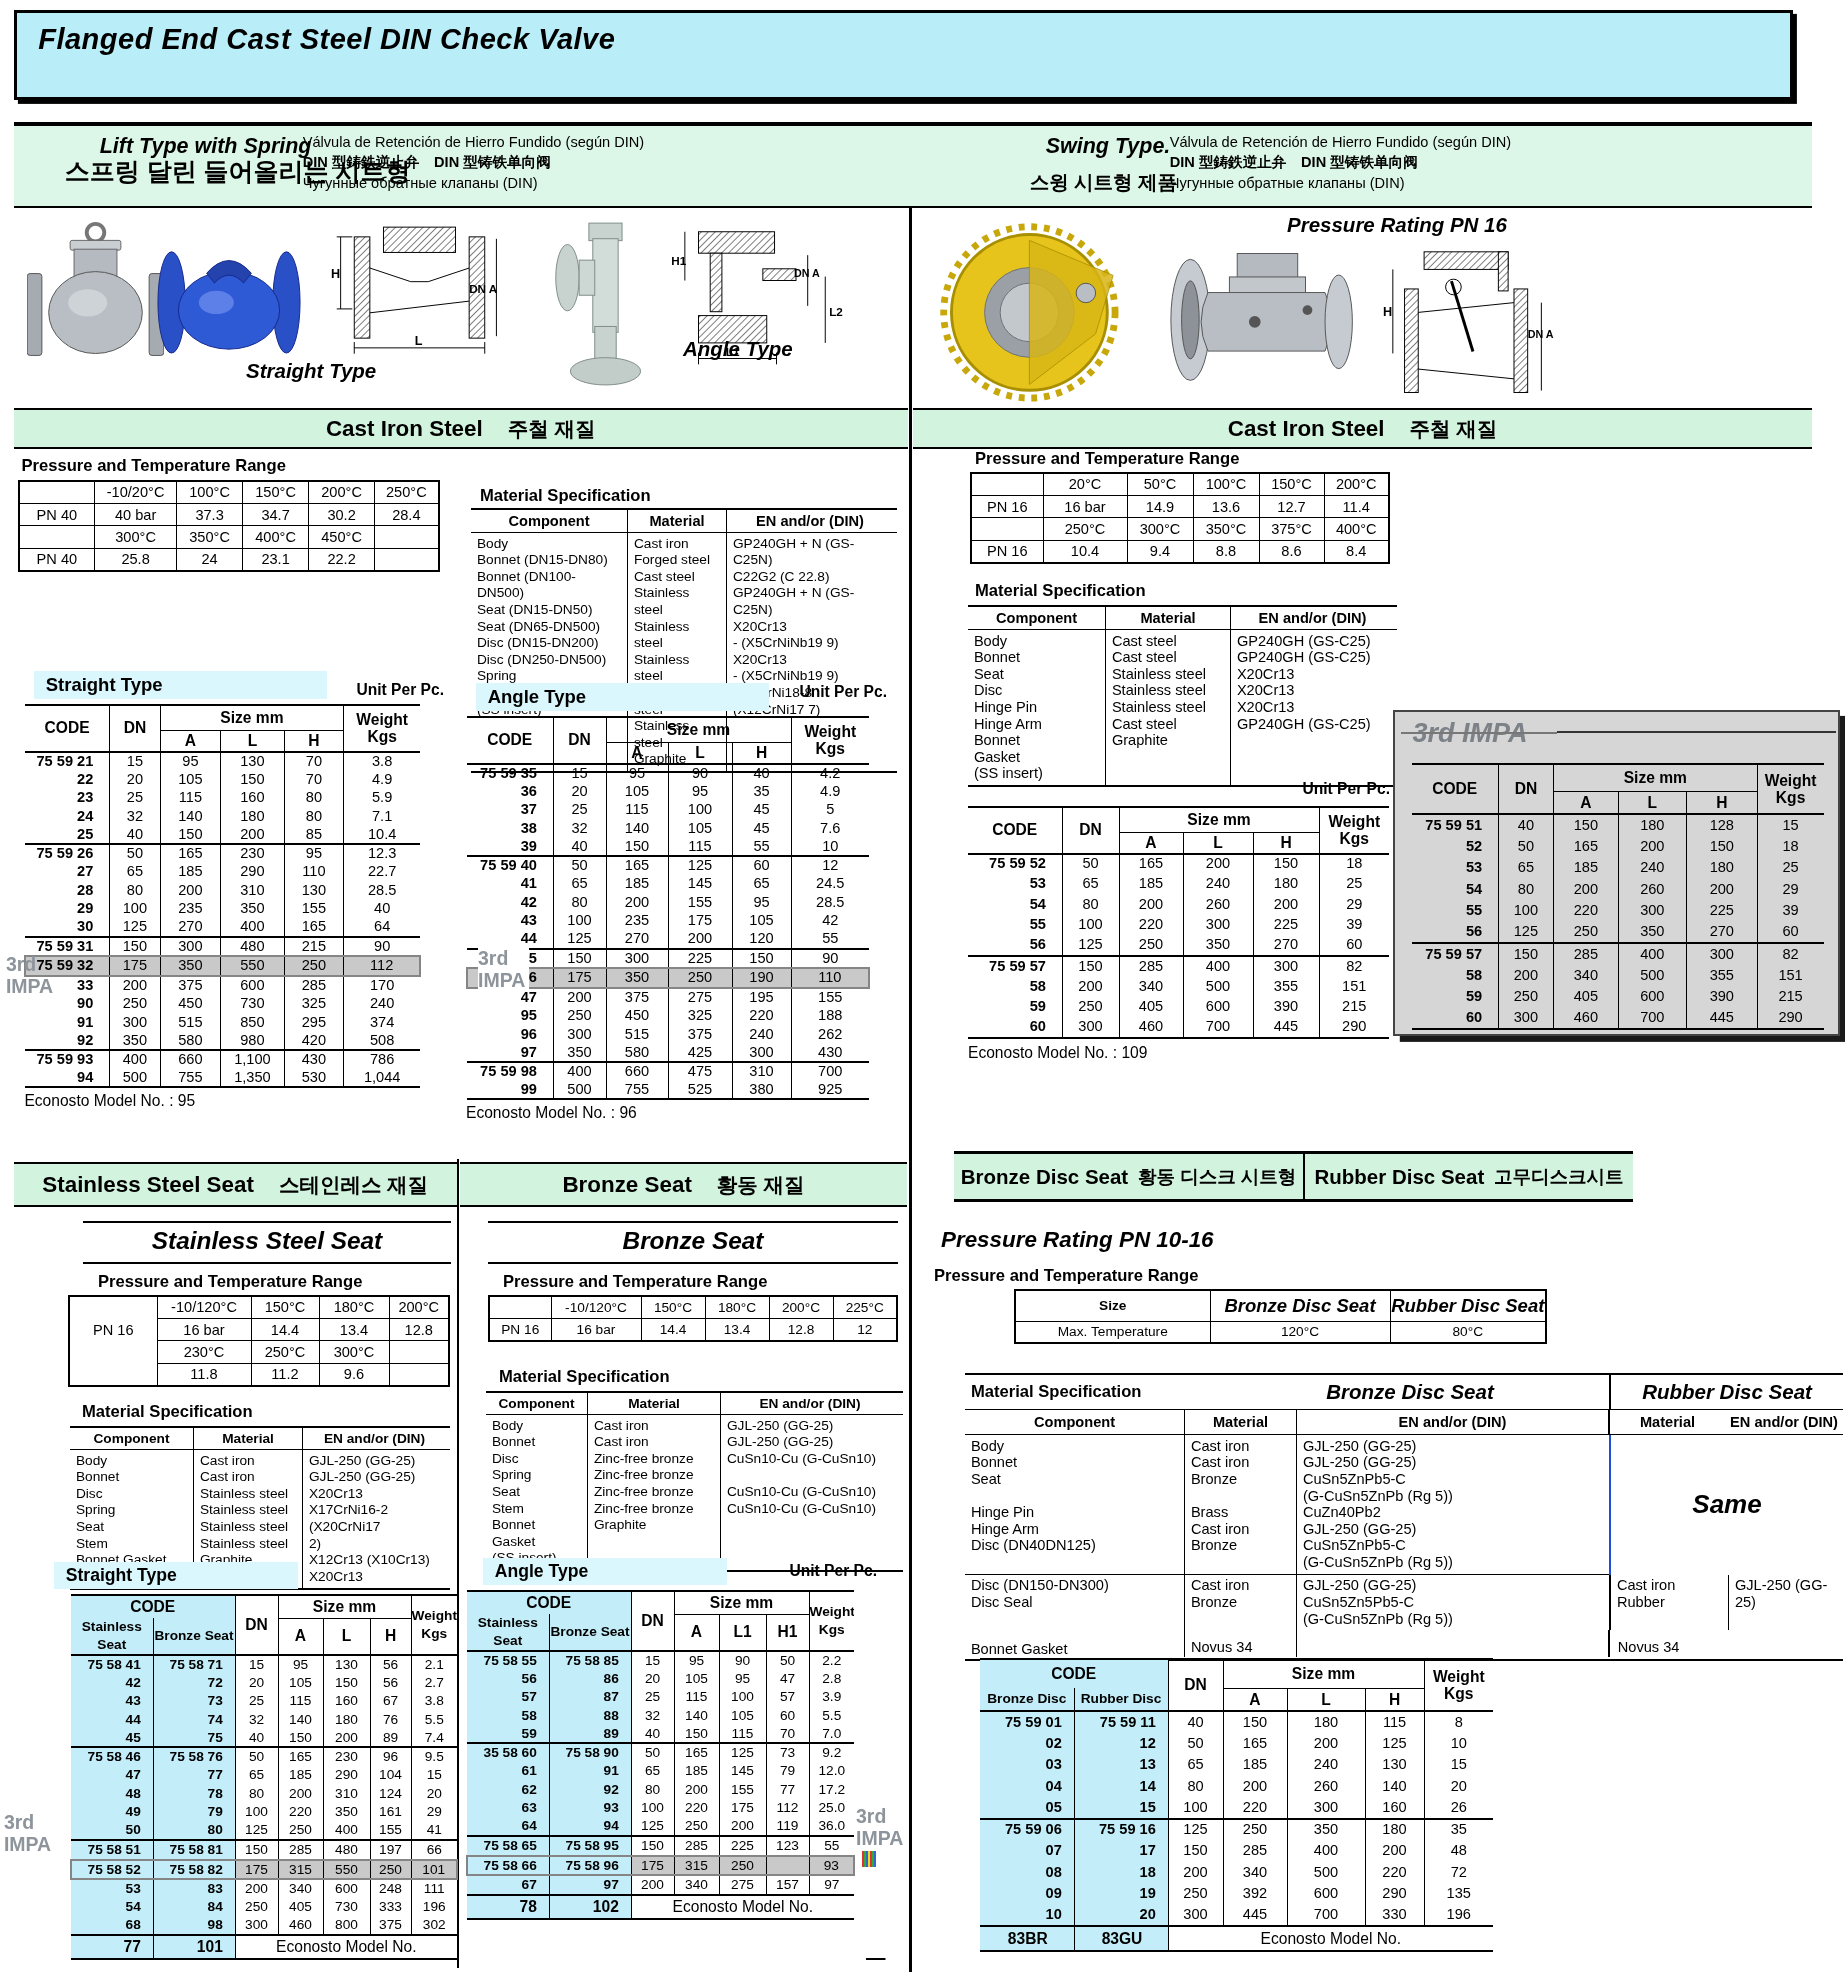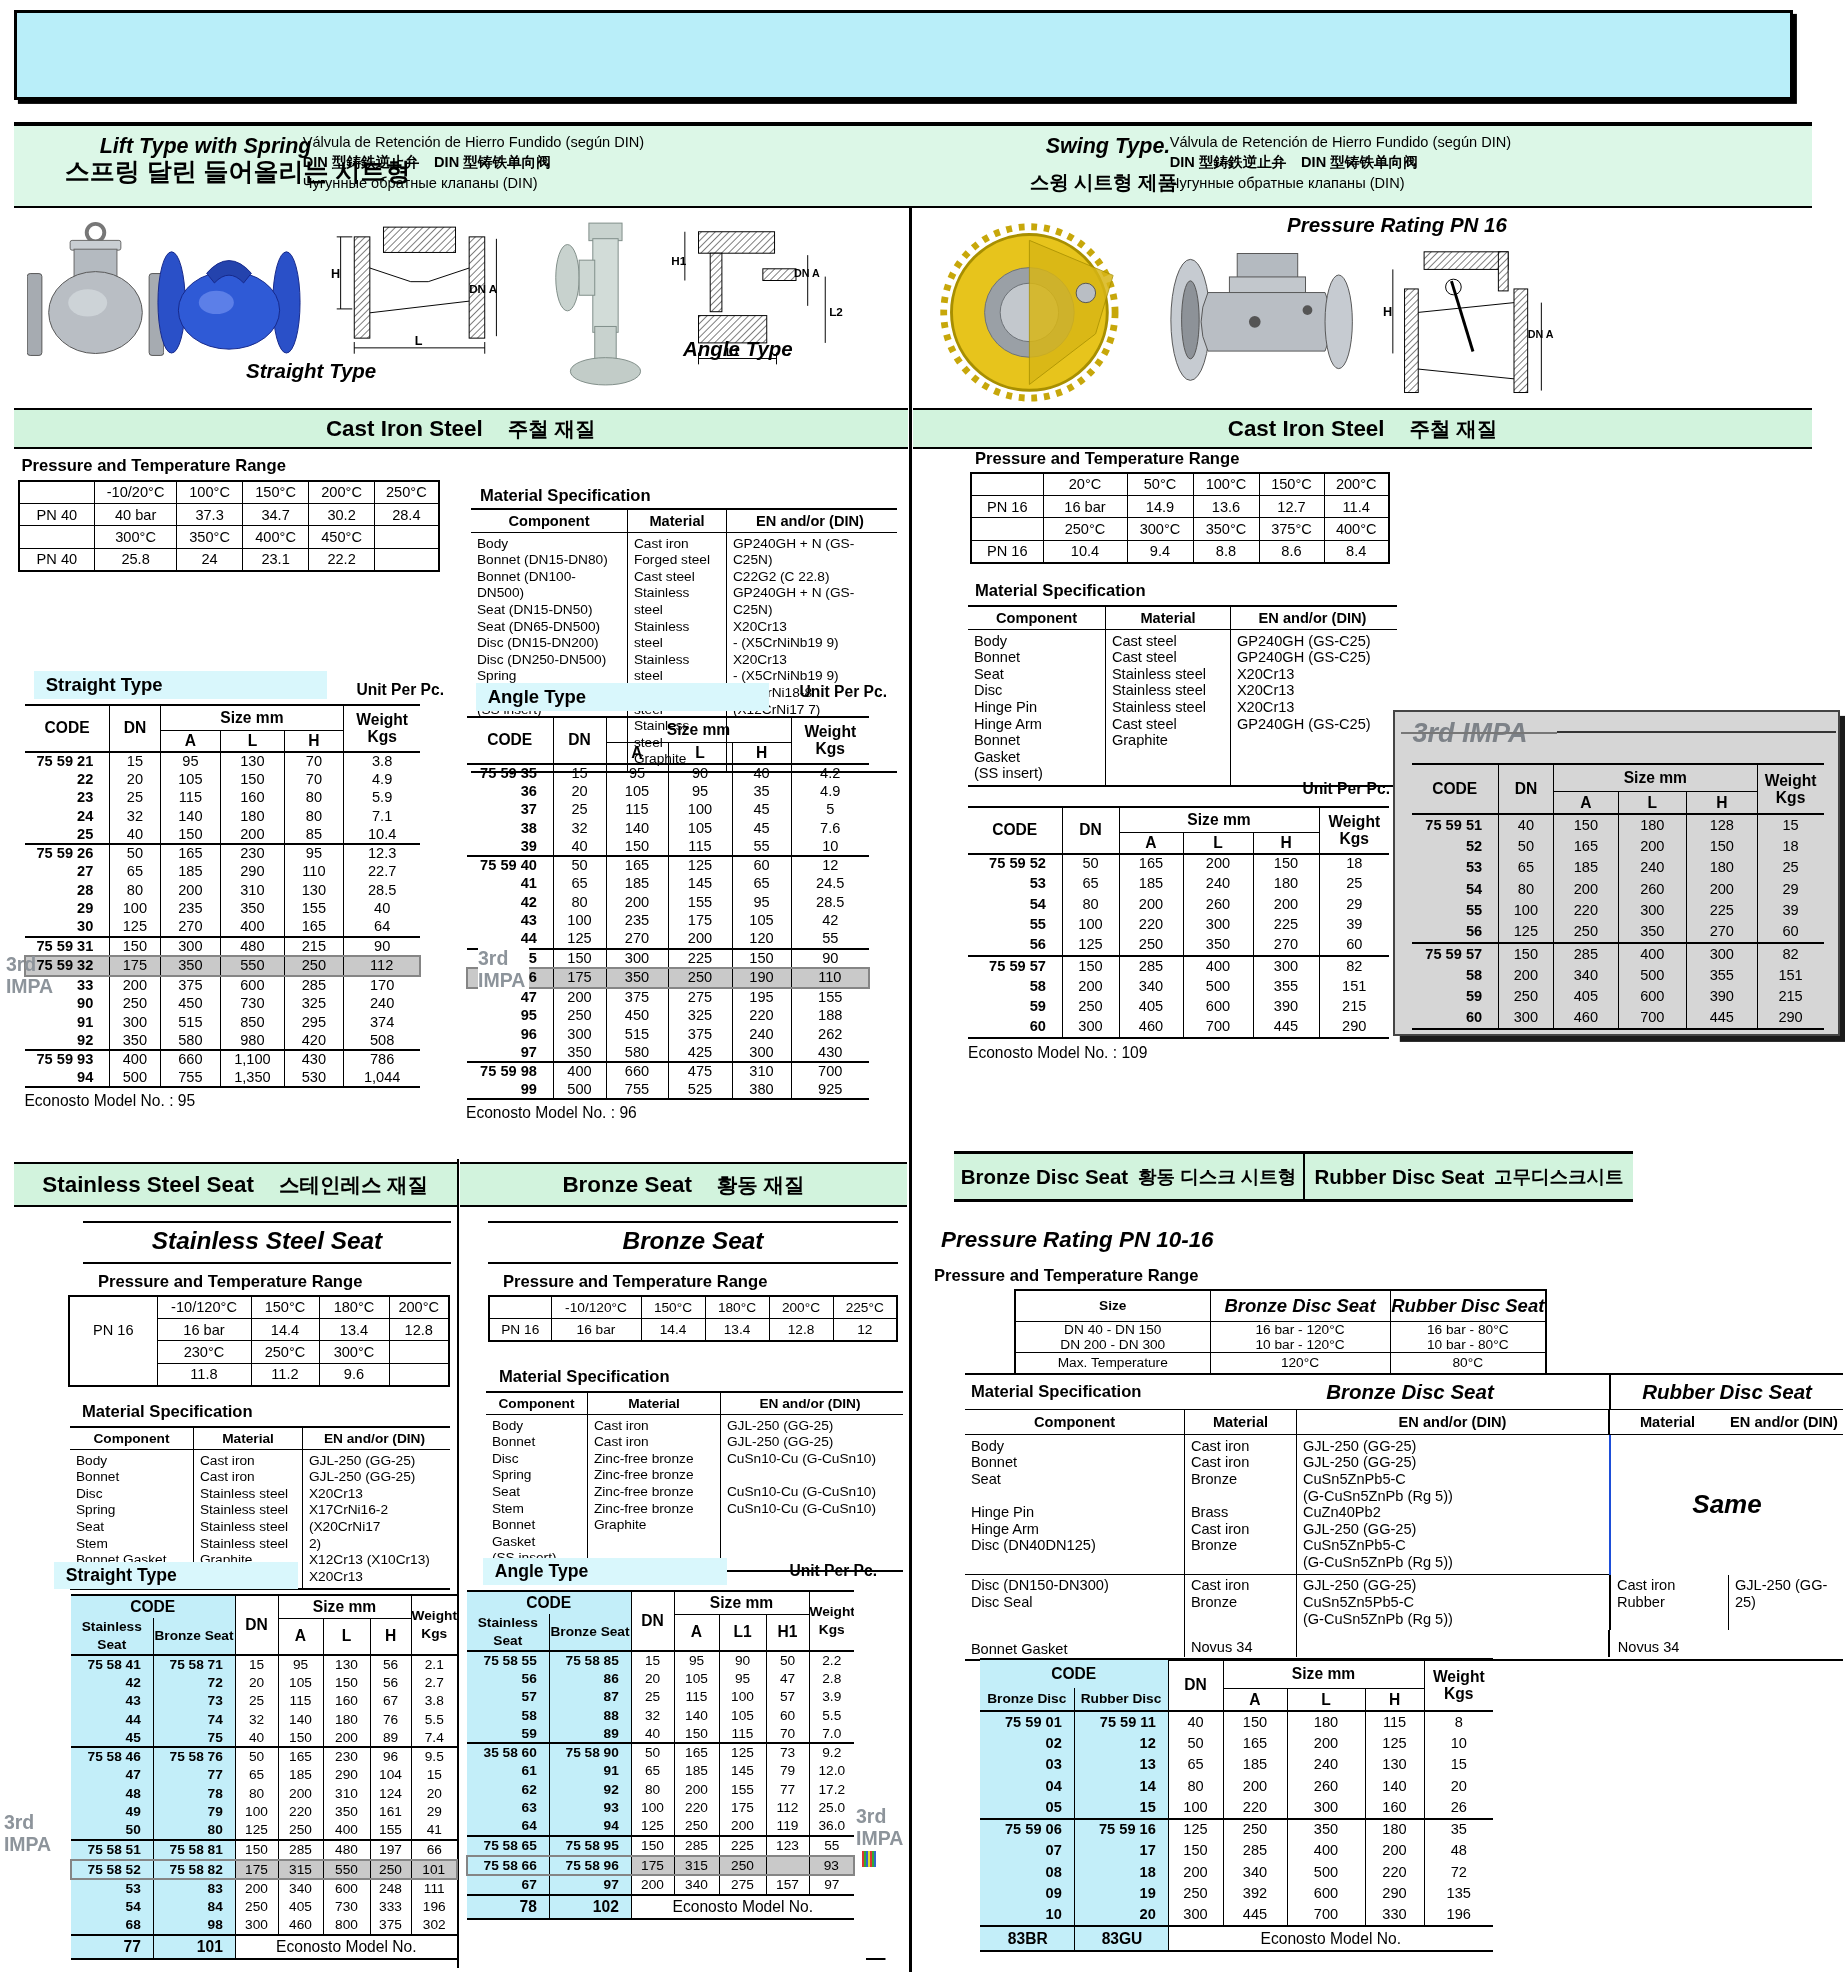--- a/index.html
+++ b/index.html
@@ -69,20 +69,21 @@
   
   .impabox{background:#d6d6d6;border:2px solid #444;box-shadow:6.8px 5.9px 0 #1a1a1a}
   .impabox .ct{border-color:#000}
   .impatitle{color:#7d8288;font-size:27px;font-weight:bold;font-style:italic}
   svg text{font-family:"Liberation Sans",sans-serif}
 </style>
 </head>
 <body>
 
 <div class="abs hdrbox" style="left:13.7px;top:9.8px;width:1779px;height:90px">
+  <div class="abs bi hdr-en" style="left:21.5px;top:9.8px">Flanged End Cast Steel DIN Check Valve</div>
 </div>
 
 <div class="vline" style="left:909px;top:122px;width:2.9px;height:1850px"></div>
 <div class="vline" style="left:457px;top:1159px;width:2px;height:809px"></div>
 
 <div class="abs bandbox" style="left:13.7px;top:122px;width:1798px;height:86px">
   <div class="abs bi" style="left:86px;top:7.8px;font-size:21.5px">Lift Type with Spring</div>
   <div class="abs b" style="left:51px;top:29px;font-size:25px">스프링 달린 들어올리는 시트형</div>
   <div class="abs" style="left:289px;top:5.9px">
     <div class="note">Válvula de Retención de Hierro Fundido (según DIN)</div>
@@ -1518,28 +1519,20 @@
       </colgroup>
     <thead>
       <tr style="height:31px">
         <th style="border:1px solid #000">Size</th>
         <th style="border:1px solid #000;font-size:18.5px" class="bi">Bronze Disc Seat</th>
         <th style="border:1px solid #000;font-size:18.5px" class="bi">Rubber Disc Seat</th>
       </tr>
     </thead>
     <tbody>
         <tr class="">
-          <td class="c0">DN 40 - DN 150
-DN 200 - DN 300</td>
-          <td class="c1">16 bar - 120°C
-10 bar - 120°C</td>
-          <td class="c2">16 bar - 80°C
-10 bar - 80°C</td>
-        </tr>
-        <tr class="">
           <td class="c0">Max. Temperature</td>
           <td class="c1">120°C</td>
           <td class="c2">80°C</td>
         </tr>
       </tbody>
   </table>
 </div>
 
 <div class="abs" style="left:965px;top:1373px;width:878px;border-top:2px solid #000;border-bottom:2px solid #000">
   <div style="display:flex;border-bottom:1.5px solid #000;align-items:center;height:35px">

